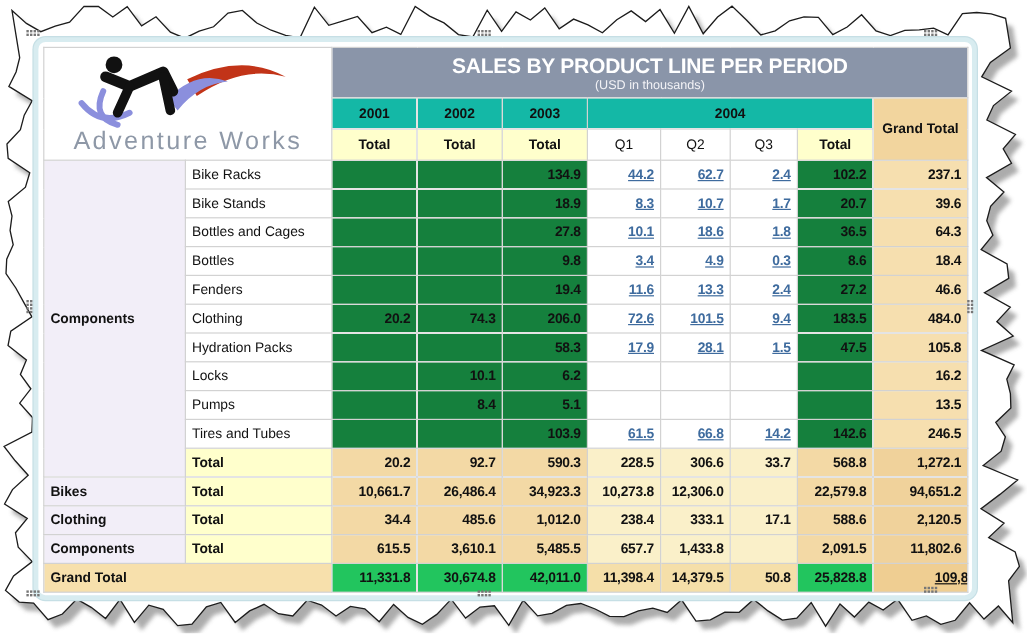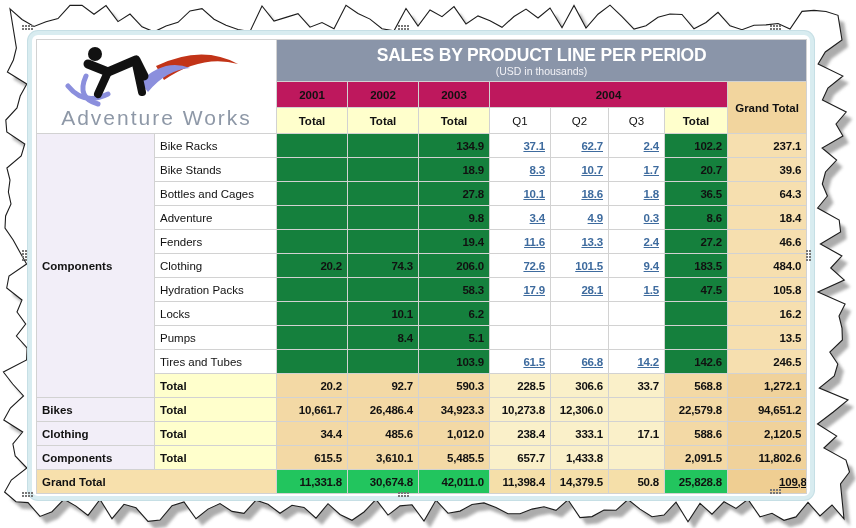--- a/index.html
+++ b/index.html
@@ -23,21 +23,21 @@
 
   td.logo-cell{background:#fff;border:1px solid #ddd;text-align:center;padding:0;vertical-align:top;}
   .logo-art{display:block;margin:2px auto 0;}
   .logo-text{font-size:21px;color:#8e98a7;letter-spacing:2px;margin-top:-2px;}
 
   td.title-cell{background:#8a95a9;border:1px solid #fff;border-bottom:2px solid #fff;
                 text-align:center;vertical-align:middle;padding:2px 0;}
   .rpt-title{color:#fff;font-weight:bold;font-size:17.5px;letter-spacing:-0.2px;line-height:20px;}
   .rpt-sub{color:#f2f2f6;font-size:10.5px;line-height:12px;}
 
-  td.yhead{background:#be185d;border:2px solid #fff;text-align:center;font-weight:bold;font-size:15px;margin-left:16px;}
+  td.yhead{background:#14b8a6;border:2px solid #fff;text-align:center;font-weight:bold;font-size:15px;margin-left:16px;}
   td.thead-total{background:#ffffcc;border:2px solid #fff;text-align:center;font-weight:bold;font-size:12px;}
   td.qhead{background:#fff;border:2px solid #fff;border-bottom:1px solid #e4e4e4;text-align:center;font-size:12px;}
   td.gt-head{background:#f2d59e;border:2px solid #fff;text-align:center;font-weight:bold;font-size:11.5px;}
 
   td.cat{background:#f2eef8;font-weight:bold;font-size:13px;vertical-align:middle;
          border-bottom:2px solid #fff;border-right:1px solid #cfcfcf;}
   td.pname{background:#fff;font-size:12px;}
   td.tlabel{background:#ffffcc;font-weight:bold;font-size:12px;}
   td.glabel{background:#f7e0ac;font-weight:bold;font-size:12.5px;}
 
@@ -112,21 +112,21 @@
             <td class="qhead">Q2</td>
             <td class="qhead">Q3</td>
             <td class="thead-total">Total</td>
           </tr>
         <tr class="drow">
               <td class="cat" rowspan="11">Components</td>
               <td class="pname">Bike Racks</td>
               <td class="num y"></td>
               <td class="num y"></td>
               <td class="num y">134.9</td>
-              <td class="num w"><a class="qlink">37.1</a></td>
+              <td class="num w"><a class="qlink">44.2</a></td>
               <td class="num w"><a class="qlink">62.7</a></td>
               <td class="num w"><a class="qlink">2.4</a></td>
               <td class="num y">102.2</td>
               <td class="num gtc">237.1</td>
             </tr>
             <tr class="drow">
               <td class="pname">Bike Stands</td>
               <td class="num y"></td>
               <td class="num y"></td>
               <td class="num y">18.9</td>
@@ -141,21 +141,21 @@
               <td class="num y"></td>
               <td class="num y"></td>
               <td class="num y">27.8</td>
               <td class="num w"><a class="qlink">10.1</a></td>
               <td class="num w"><a class="qlink">18.6</a></td>
               <td class="num w"><a class="qlink">1.8</a></td>
               <td class="num y">36.5</td>
               <td class="num gtc">64.3</td>
             </tr>
             <tr class="drow">
-              <td class="pname">Adventure</td>
+              <td class="pname">Bottles</td>
               <td class="num y"></td>
               <td class="num y"></td>
               <td class="num y">9.8</td>
               <td class="num w"><a class="qlink">3.4</a></td>
               <td class="num w"><a class="qlink">4.9</a></td>
               <td class="num w"><a class="qlink">0.3</a></td>
               <td class="num y">8.6</td>
               <td class="num gtc">18.4</td>
             </tr>
             <tr class="drow">

